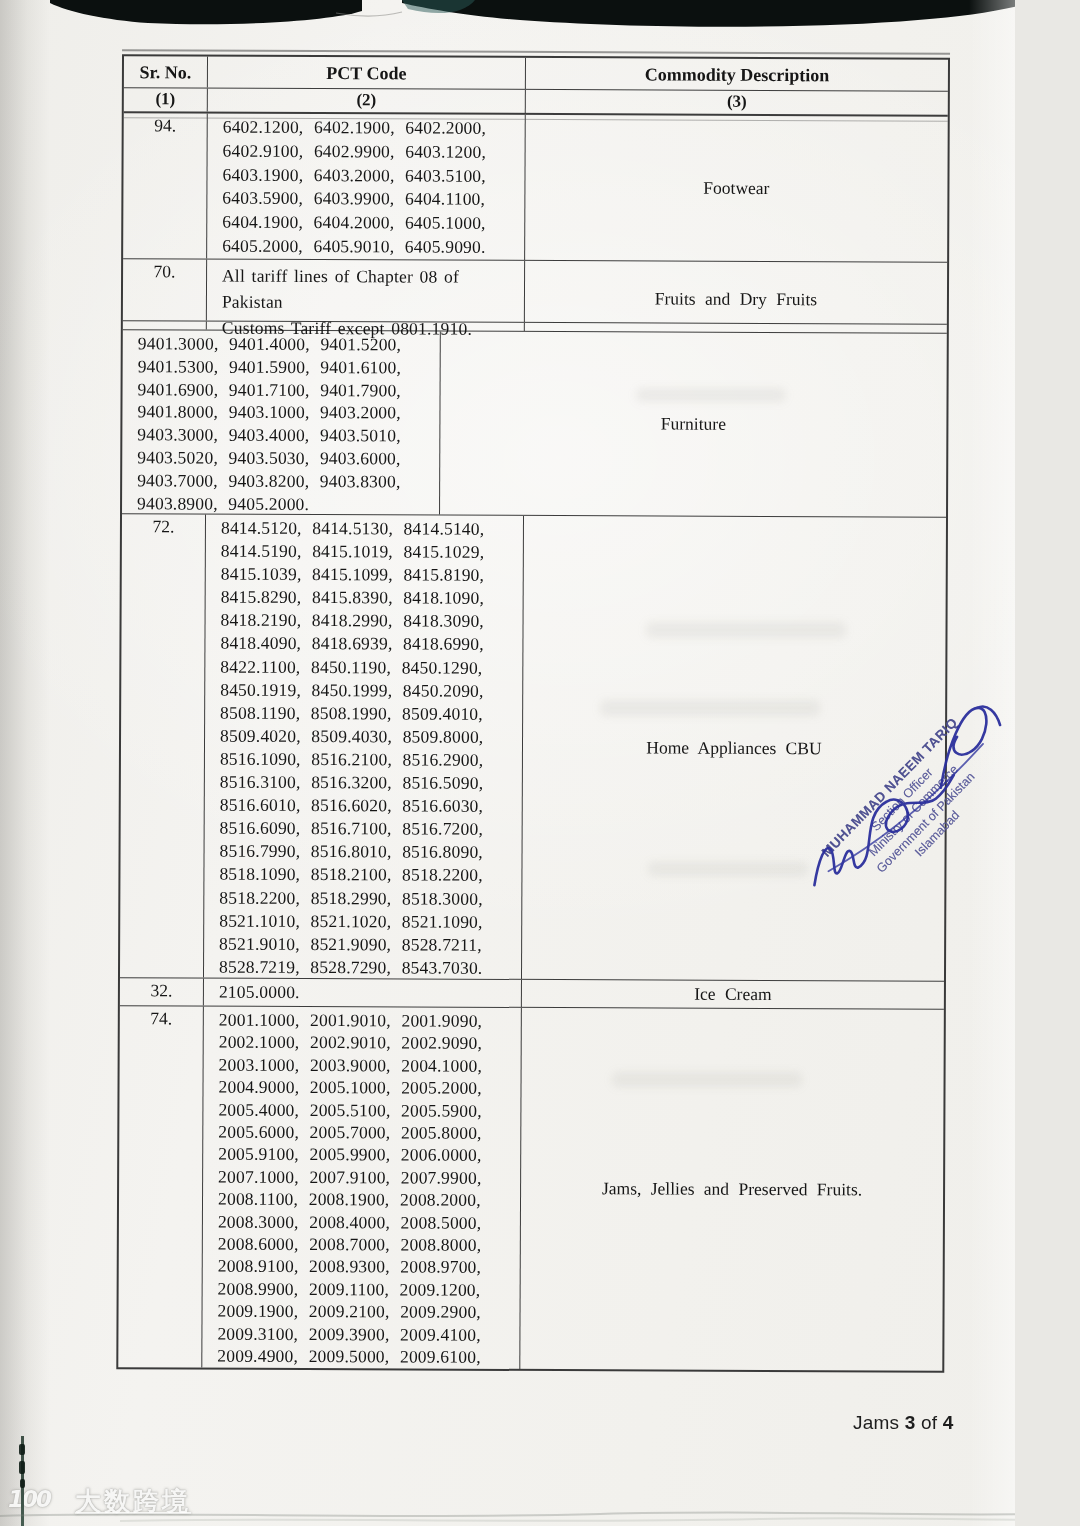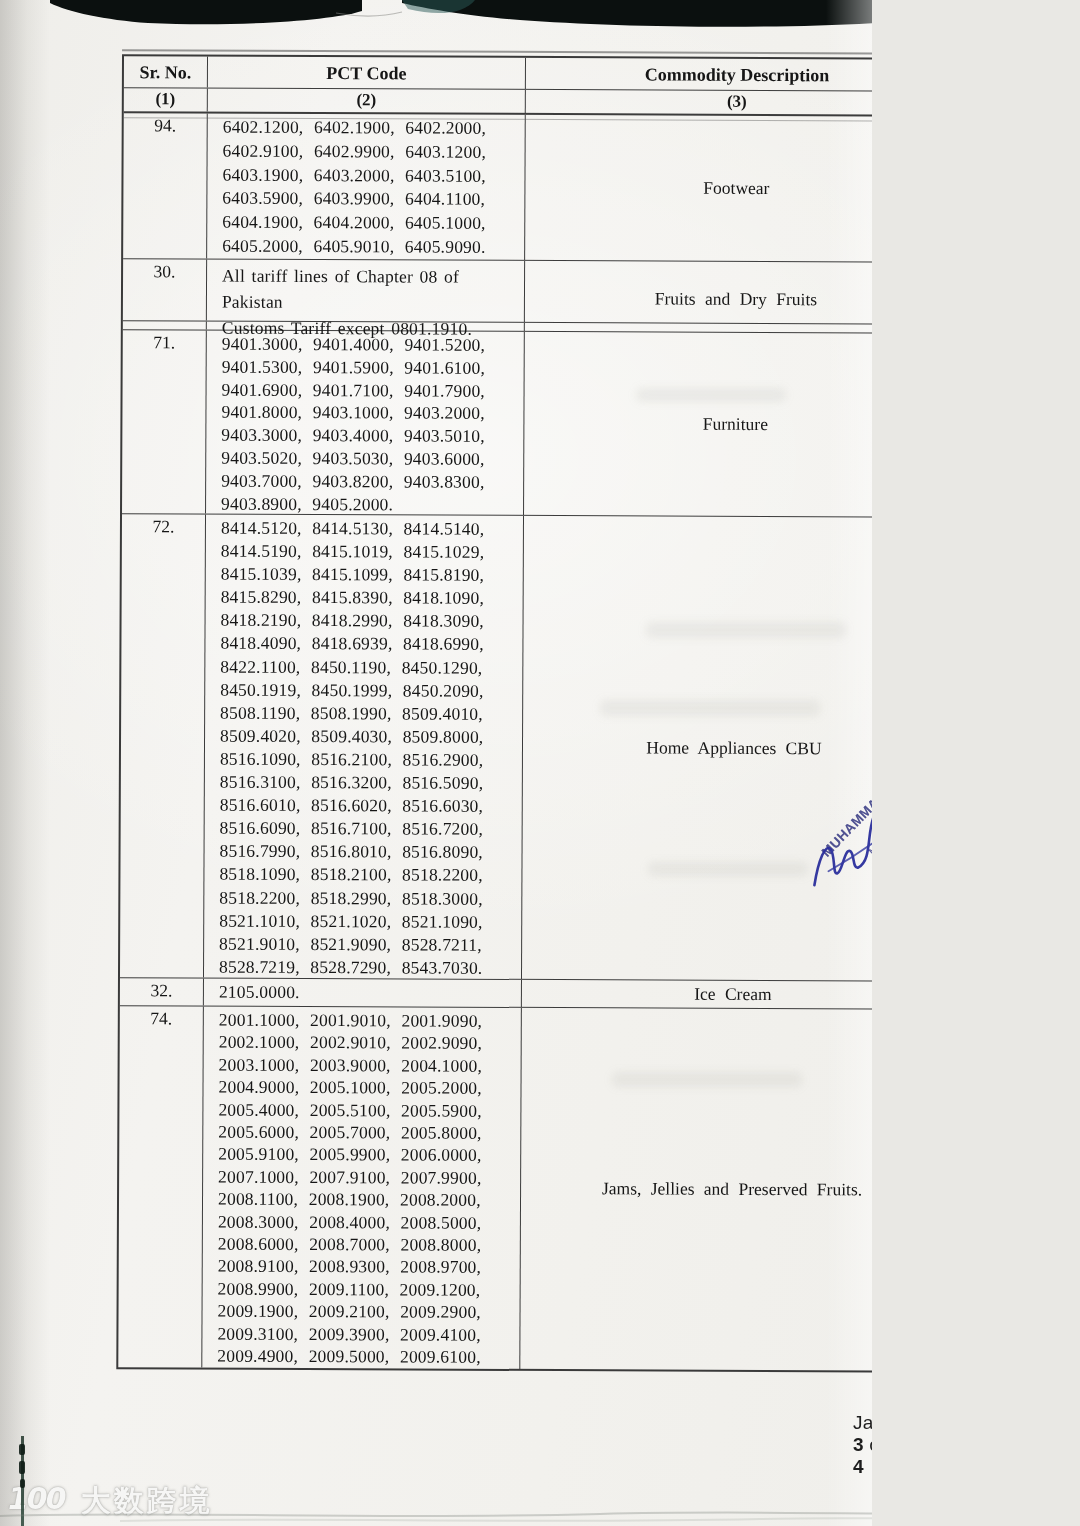--- a/index.html
+++ b/index.html
@@ -1,20 +1,20 @@
 <!DOCTYPE html>
 <html><head>
 <meta charset="utf-8">
 <style>
   html,body{margin:0;padding:0;}
   body{width:1080px;height:1526px;overflow:hidden;background:#e9e8e4;}
   *{box-sizing:border-box;}
 
   .page{
-    position:relative;width:872px;height:1526px;overflow:hidden;
+    position:relative;width:1015px;height:1526px;overflow:hidden;
     background:
       radial-gradient(ellipse 900px 700px at 55% 30%, rgba(255,255,255,0.5), rgba(255,255,255,0) 70%),
       linear-gradient(100deg,#efeeea 0%,#f4f3f0 30%,#f2f1ed 70%,#f0efeb 100%);
     font-family:"Liberation Serif", serif;color:#161616;
   }
 
   
   .top-band{position:absolute;left:0;top:0;width:1080px;height:34px;}
   .edge-shadow-left{position:absolute;left:0;top:0;width:50px;height:1526px;
     background:linear-gradient(to right, rgba(115,113,107,0.30), rgba(160,158,150,0.14) 55%, rgba(0,0,0,0));}
@@ -77,22 +77,22 @@
   .signature{position:absolute;left:802px;top:688px;}
 
   
   .page-number{position:absolute;left:853px;top:1412px;font-family:"Liberation Sans", sans-serif;
     font-size:19px;color:#1d1d1d;letter-spacing:0.2px;}
   .page-number .b{font-weight:bold;}
   .watermark{position:absolute;left:8px;top:1484px;font-family:"DejaVu Sans", sans-serif;
     font-weight:bold;color:rgba(253,253,252,0.92);
     text-shadow:0 0 3px rgba(165,165,160,0.85), 0 0 1px rgba(150,150,148,0.9);
     display:flex;align-items:flex-start;}
-  .watermark .wm-logo{font-size:30px;font-style:italic;letter-spacing:-2px;margin-right:16px;line-height:30px;}
-  .watermark .wm-text{font-size:30px;letter-spacing:3px;line-height:34px;}
+  .watermark .wm-logo{font-size:23px;font-style:italic;letter-spacing:-2px;margin-right:25px;line-height:30px;}
+  .watermark .wm-text{font-size:26px;letter-spacing:3px;line-height:34px;text-decoration:underline;}
 </style>
 </head>
 <body>
 
 <div class="page">
 
   <svg class="top-band" viewBox="0 0 1080 34" preserveAspectRatio="none">
     <path d="M50,0 L362,0 L362,11 C330,21 235,27 148,23 C105,20 68,12 50,3 Z" fill="#0b100f"></path>
     <path d="M402,0 L1040,0 C1012,9 972,16 918,20 C800,30 628,28 520,20 C468,16 428,9 402,3 Z" fill="#0b100f"></path>
     <path d="M402,0 L475,0 C465,13 440,17 408,9 Z" fill="#2a5a58" opacity="0.5"></path>
@@ -131,34 +131,33 @@
         <div class="c2">6402.1200, 6402.1900, 6402.2000,
 6402.9100, 6402.9900, 6403.1200,
 6403.1900, 6403.2000, 6403.5100,
 6403.5900, 6403.9900, 6404.1100,
 6404.1900, 6404.2000, 6405.1000,
 6405.2000, 6405.9010, 6405.9090.</div>
         <div class="c3">Footwear</div>
       </div>
 
       <div class="row r70">
-        <div class="c1">30.</div>
+        <div class="c1">70.</div>
         <div class="c2">All tariff lines of Chapter 08 of Pakistan
 Customs Tariff except 0801.1910.</div>
         <div class="c3">Fruits and Dry Fruits</div>
       </div>
 
       <div class="row rspacer">
         <div class="c1"></div>
         <div class="c2"></div>
         <div class="c3"></div>
       </div>
 
       <div class="row r71">
-        <div class="c1">71.</div>
         <div class="c2">9401.3000, 9401.4000, 9401.5200,
 9401.5300, 9401.5900, 9401.6100,
 9401.6900, 9401.7100, 9401.7900,
 9401.8000, 9403.1000, 9403.2000,
 9403.3000, 9403.4000, 9403.5010,
 9403.5020, 9403.5030, 9403.6000,
 9403.7000, 9403.8200, 9403.8300,
 9403.8900, 9405.2000.</div>
         <div class="c3">Furniture</div>
       </div>

